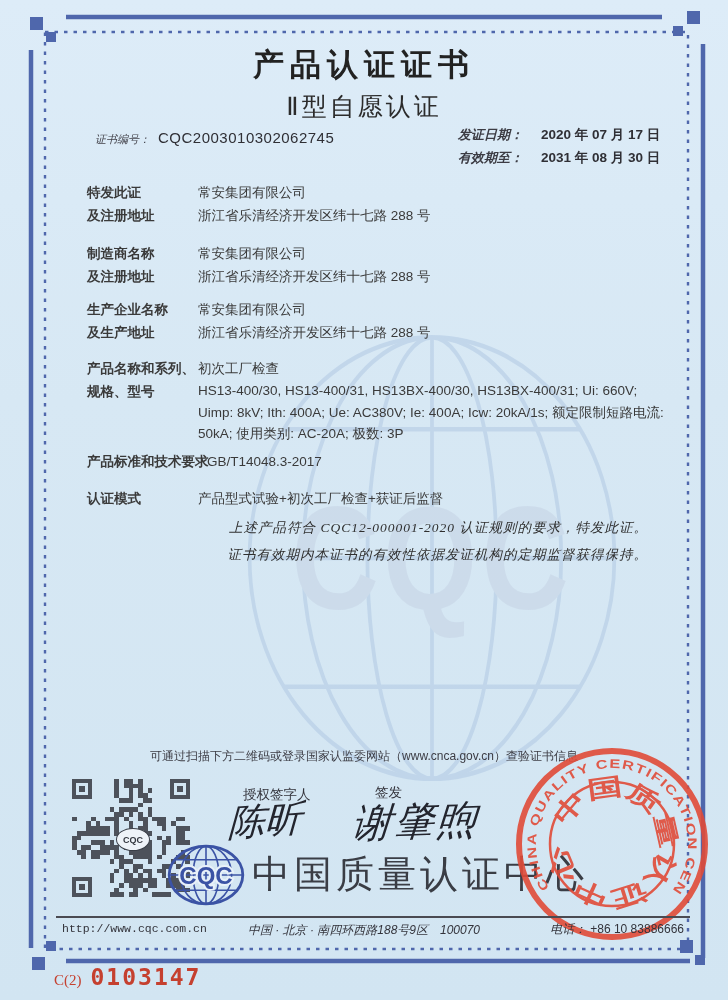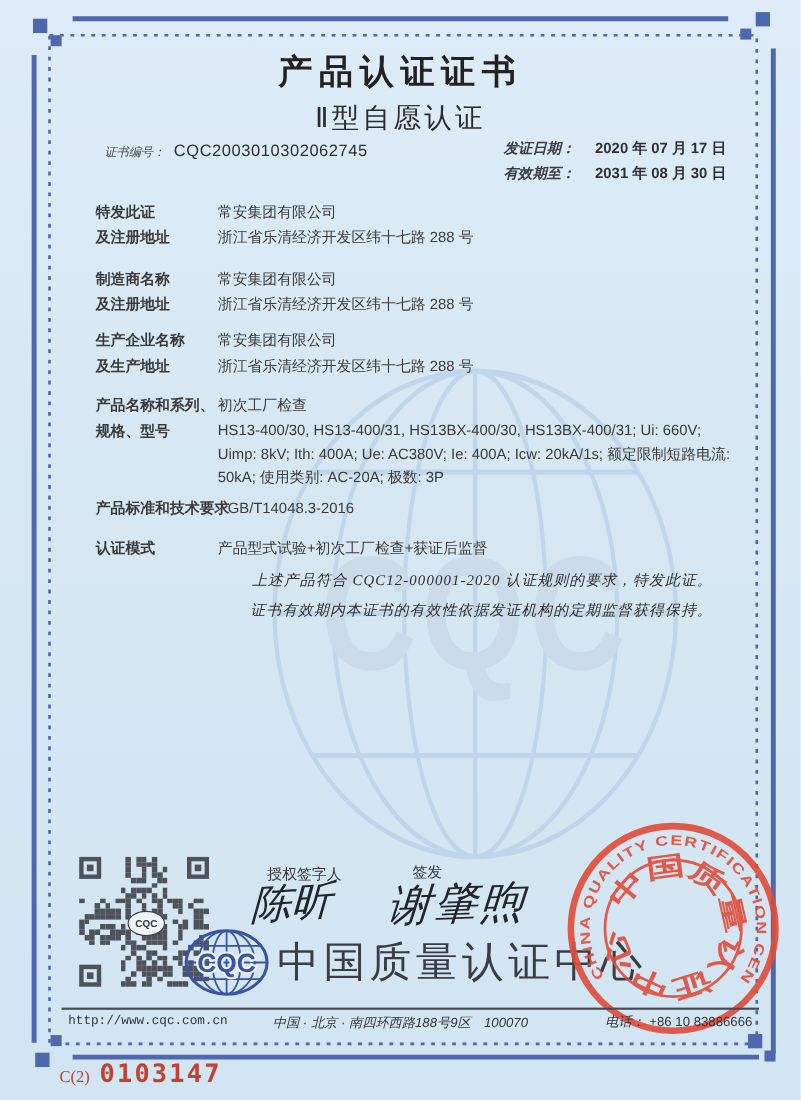--- a/index.html
+++ b/index.html
@@ -155,31 +155,32 @@
         <div>规格、型号</div>
     </div>
     <div class="fvalue">
       <div>初次工厂检查</div>
       <div class="spec">HS13-400/30, HS13-400/31, HS13BX-400/30, HS13BX-400/31; Ui: 660V; Uimp: 8kV; Ith: 400A; Ue: AC380V; Ie: 400A; Icw: 20kA/1s; 额定限制短路电流: 50kA; 使用类别: AC-20A; 极数: 3P</div>
     </div>
   </div>
 
   <div class="abs frow" style="top:450px;height:23px;">
     <div class="flabel" style="width:135px;">产品标准和技术要求</div>
-    <div class="fvalue" style="left:120px;">GB/T14048.3-2016</div>
+    <div class="fvalue" style="left:120px;">GB/T14048.3-2017</div>
   </div>
 
   <div class="abs frow" style="top:487px;height:23px;">
     <div class="flabel">认证模式</div>
     <div class="fvalue">产品型式试验+初次工厂检查+获证后监督</div>
   </div>
 
   <div class="abs stmt kai" style="top:519px;">上述产品符合 CQC12-000001-2020 认证规则的要求，特发此证。</div>
   <div class="abs stmt kai" style="top:546px;">证书有效期内本证书的有效性依据发证机构的定期监督获得保持。</div>
 
+  <div class="abs note">可通过扫描下方二维码或登录国家认监委网站（www.cnca.gov.cn）查验证书信息</div>
 
   <div class="abs qr">
     <div class="qr-modules">
         <i style="left:36%;top:0%"></i>
         <i style="left:44%;top:0%"></i>
         <i style="left:48%;top:0%"></i>
         <i style="left:56%;top:0%"></i>
         <i style="left:36%;top:4%"></i>
         <i style="left:44%;top:4%"></i>
         <i style="left:48%;top:4%"></i>

